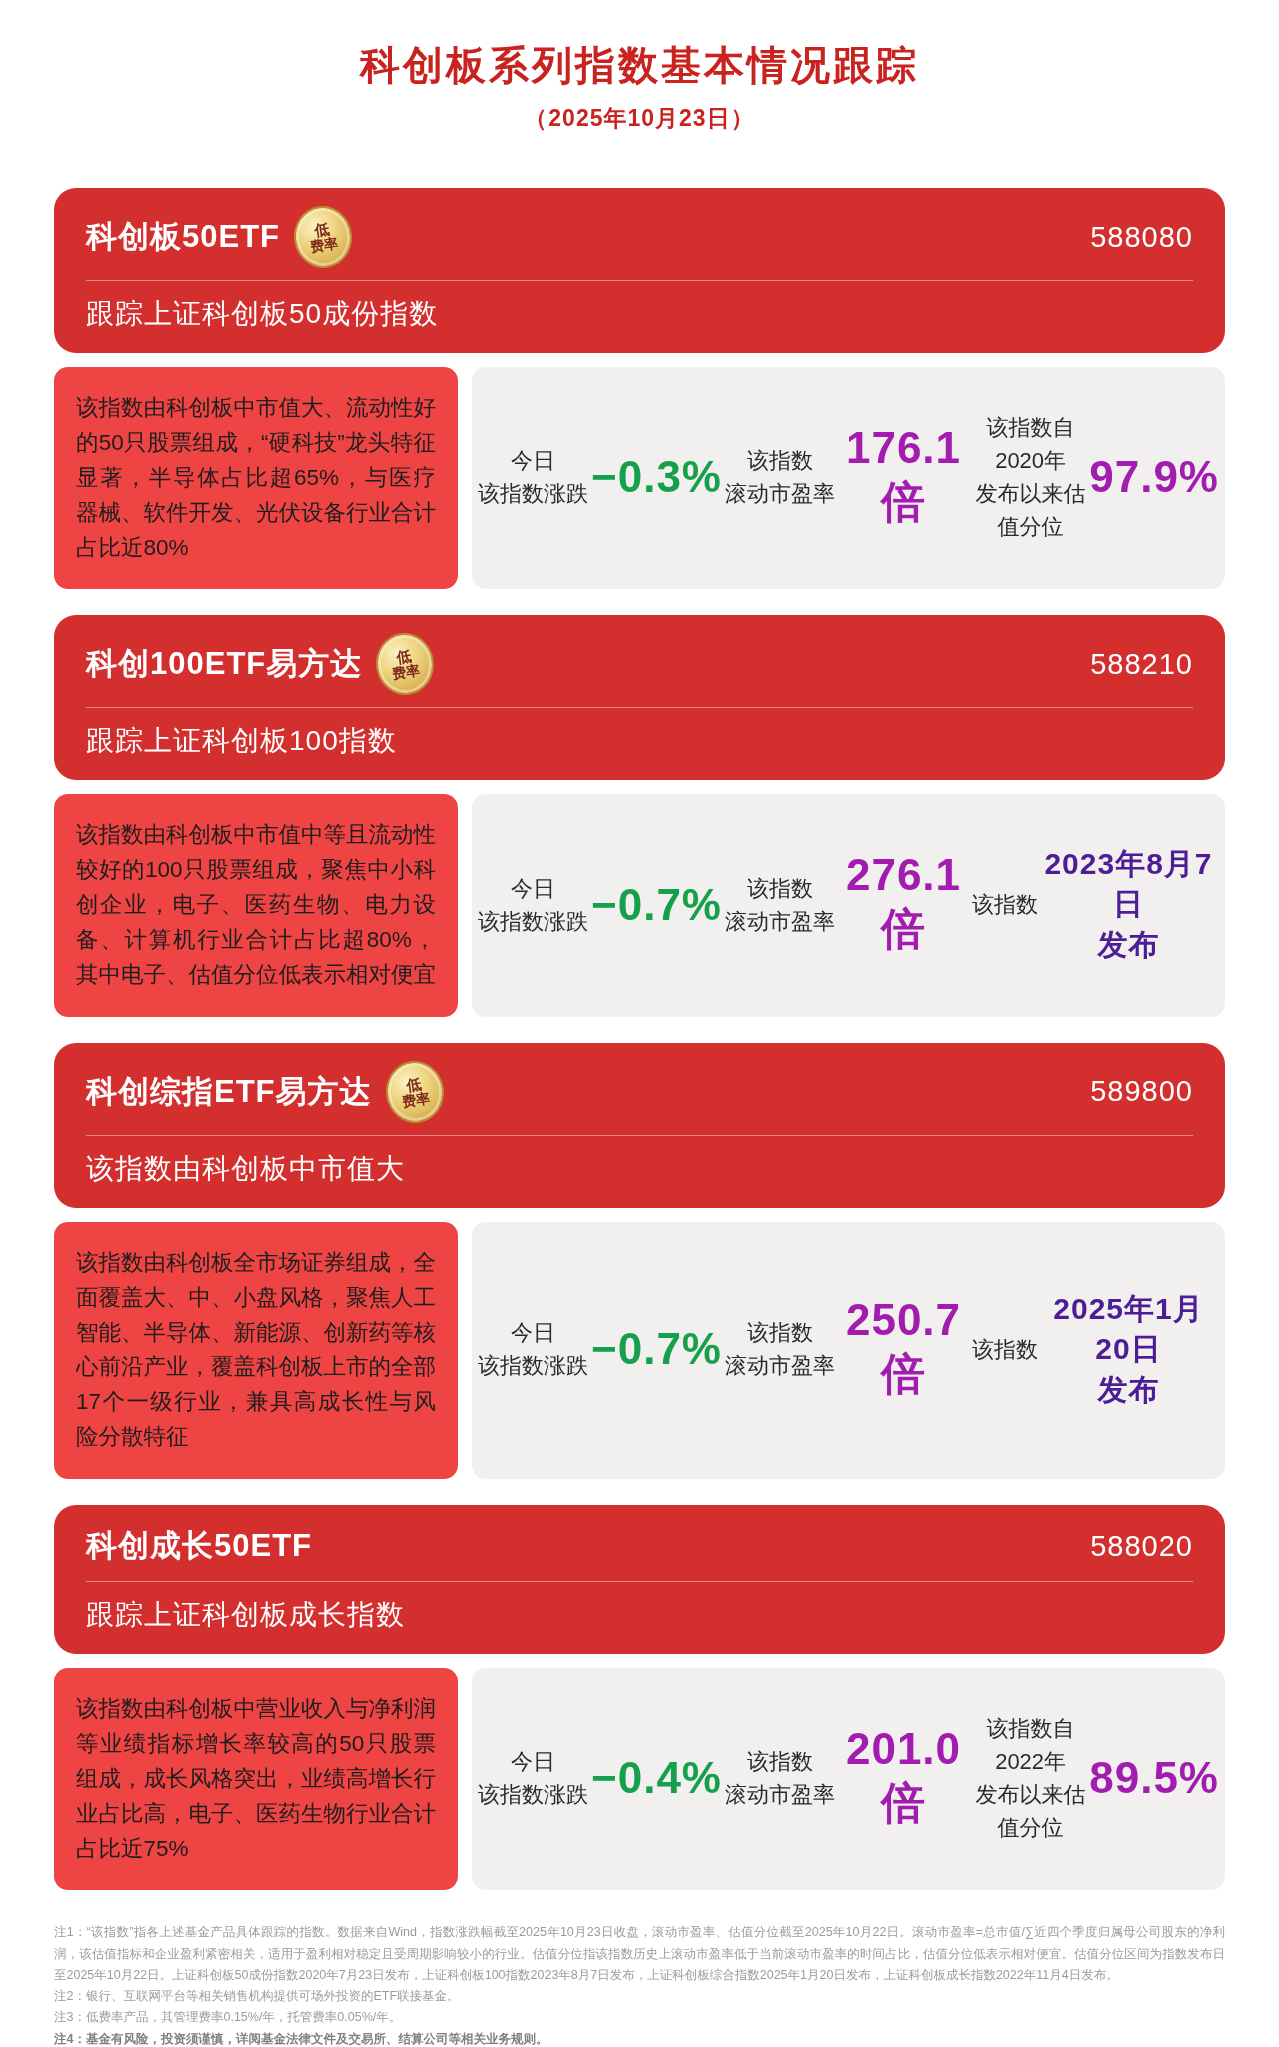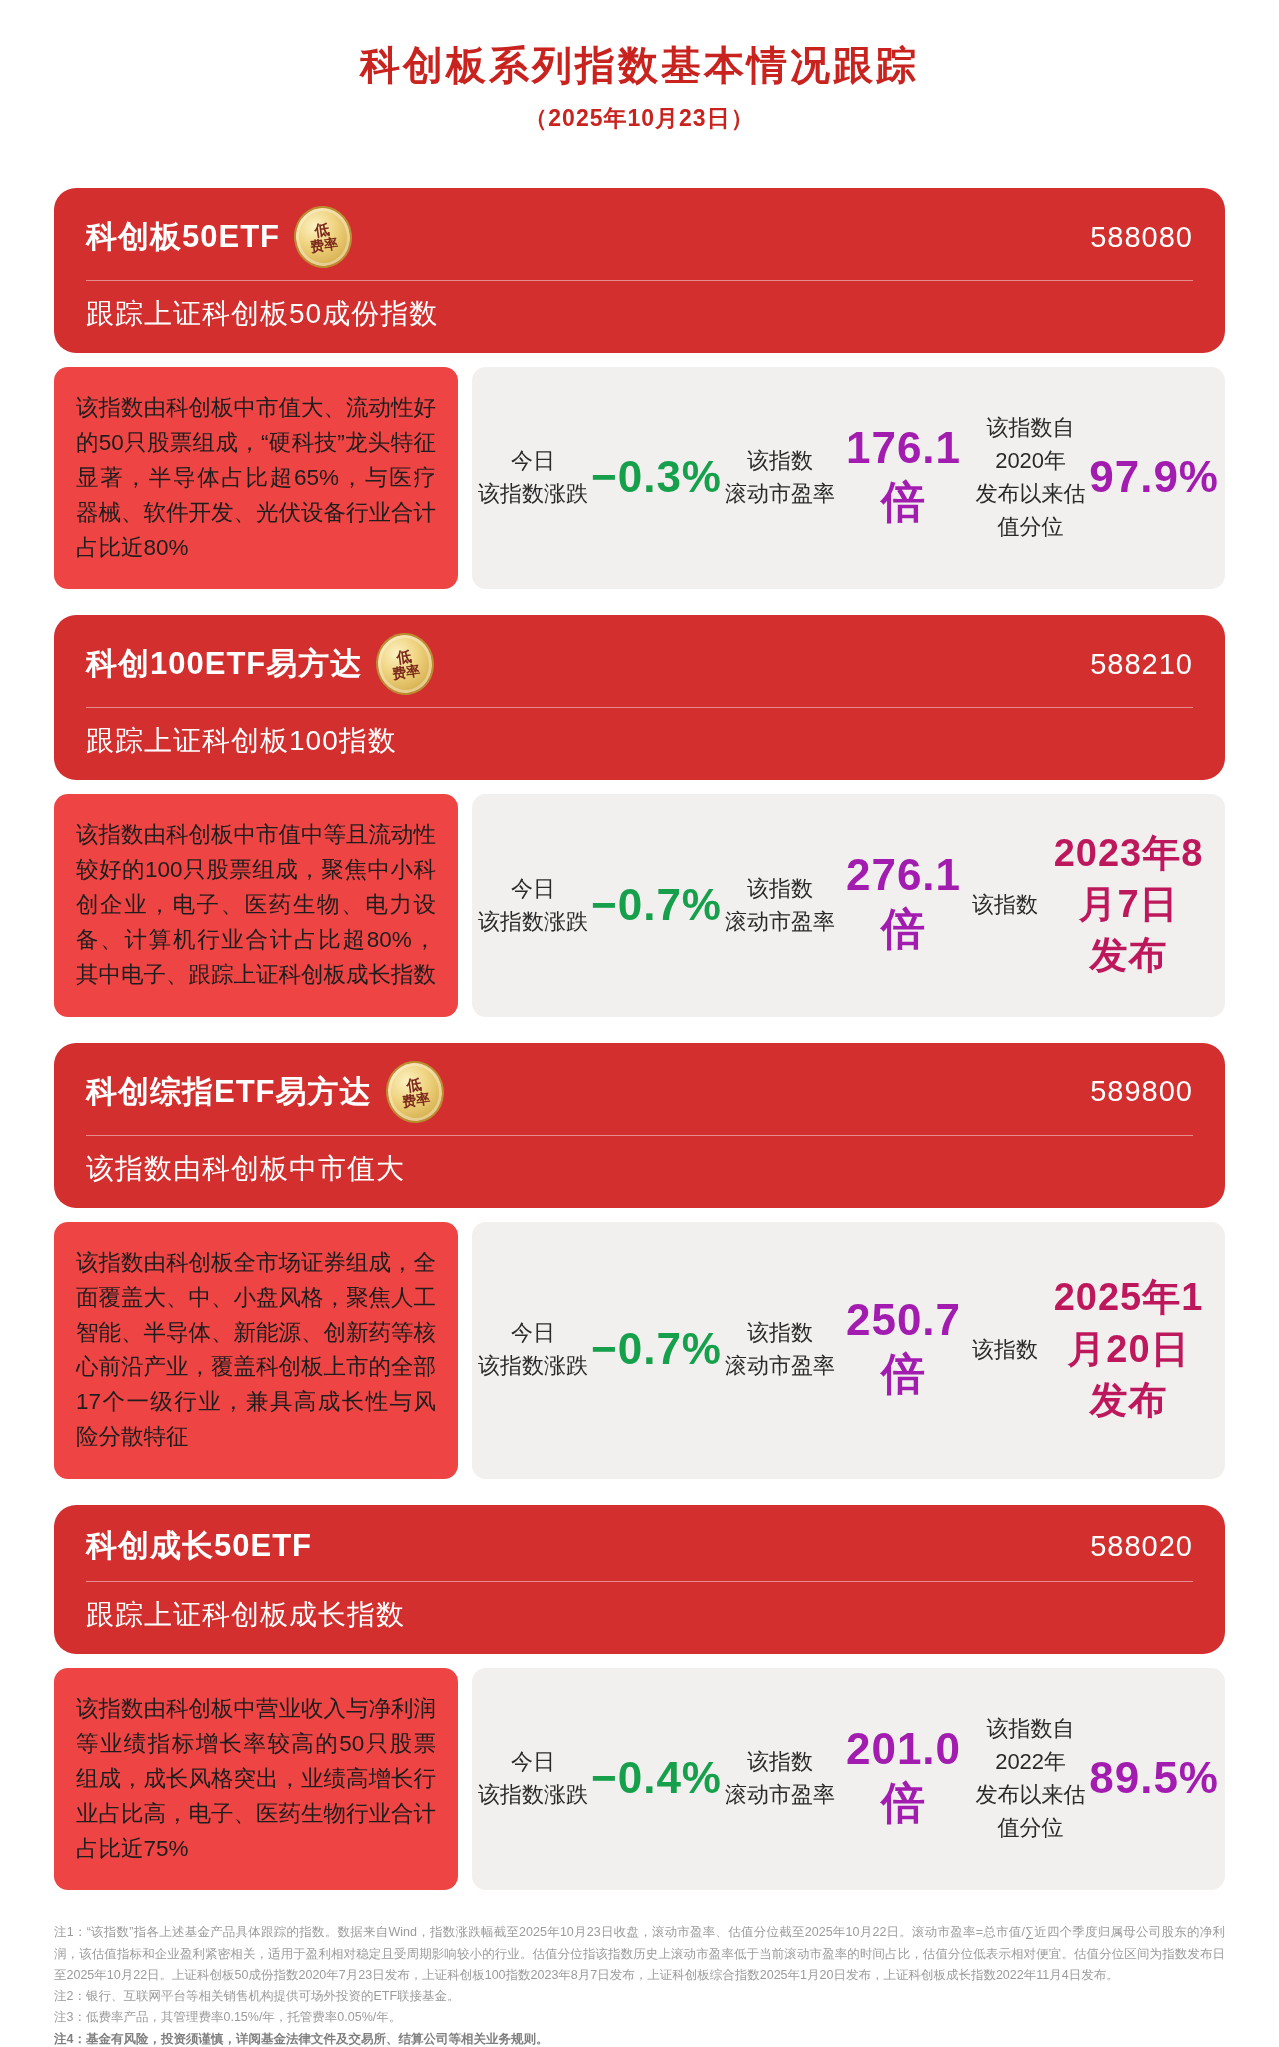--- a/index.html
+++ b/index.html
@@ -61,21 +61,21 @@
   .stat-col {
     flex:1; display:flex; align-items:center; text-align:center;
   }
   .stat-label {
     font-size:22px; line-height:1.5; color:#2a2a2a; white-space:pre-line; font-weight:500;
   }
   .stat-value-wrap { flex:1; display:flex; align-items:center; justify-content:center; }
   .stat-value { font-weight:700; letter-spacing:1px; }
   .v-green { color:#17a04b; font-size:44px; }
   .v-red   { color:#a21caf; font-size:44px; }
-  .v-date  { color:#be185d; font-size:38px; line-height:1.35; white-space:pre-line; }
+  .v-date  { color:#4c1d95; font-size:30px; line-height:1.35; white-space:pre-line; }
 
   
   .notes { margin-top:32px; }
   .notes p {
     font-size:12.5px; line-height:1.7; color:#9b9b9b; text-align:justify;
   }
   .notes p.last { color:#7f7f7f; font-weight:700; }
 </style>
 </head>
 <body>
@@ -133,21 +133,21 @@
         <span class="etf-name">科创100ETF易方达</span>
         <span class="badge">
           <span class="b1">低</span>
           <span class="b2">费率</span>
         </span>
         <span class="etf-code">588210</span>
       </div>
       <div class="track-line">跟踪上证科创板100指数</div>
     </div>
     <div class="card-body">
-      <div class="desc-box">该指数由科创板中市值中等且流动性较好的100只股票组成，聚焦中小科创企业，电子、医药生物、电力设备、计算机行业合计占比超80%，其中电子、跟踪上证科创板成长指数</div>
+      <div class="desc-box">该指数由科创板中市值中等且流动性较好的100只股票组成，聚焦中小科创企业，电子、医药生物、电力设备、计算机行业合计占比超80%，其中电子、估值分位低表示相对便宜</div>
       <div class="stats-box">
         <div class="stat-col">
           <div class="stat-label">今日
 该指数涨跌</div>
           <div class="stat-value-wrap">
               <div class="stat-value v-green">−0.7%</div>
             </div>
         </div>
         <div class="stat-col">
           <div class="stat-label">该指数

